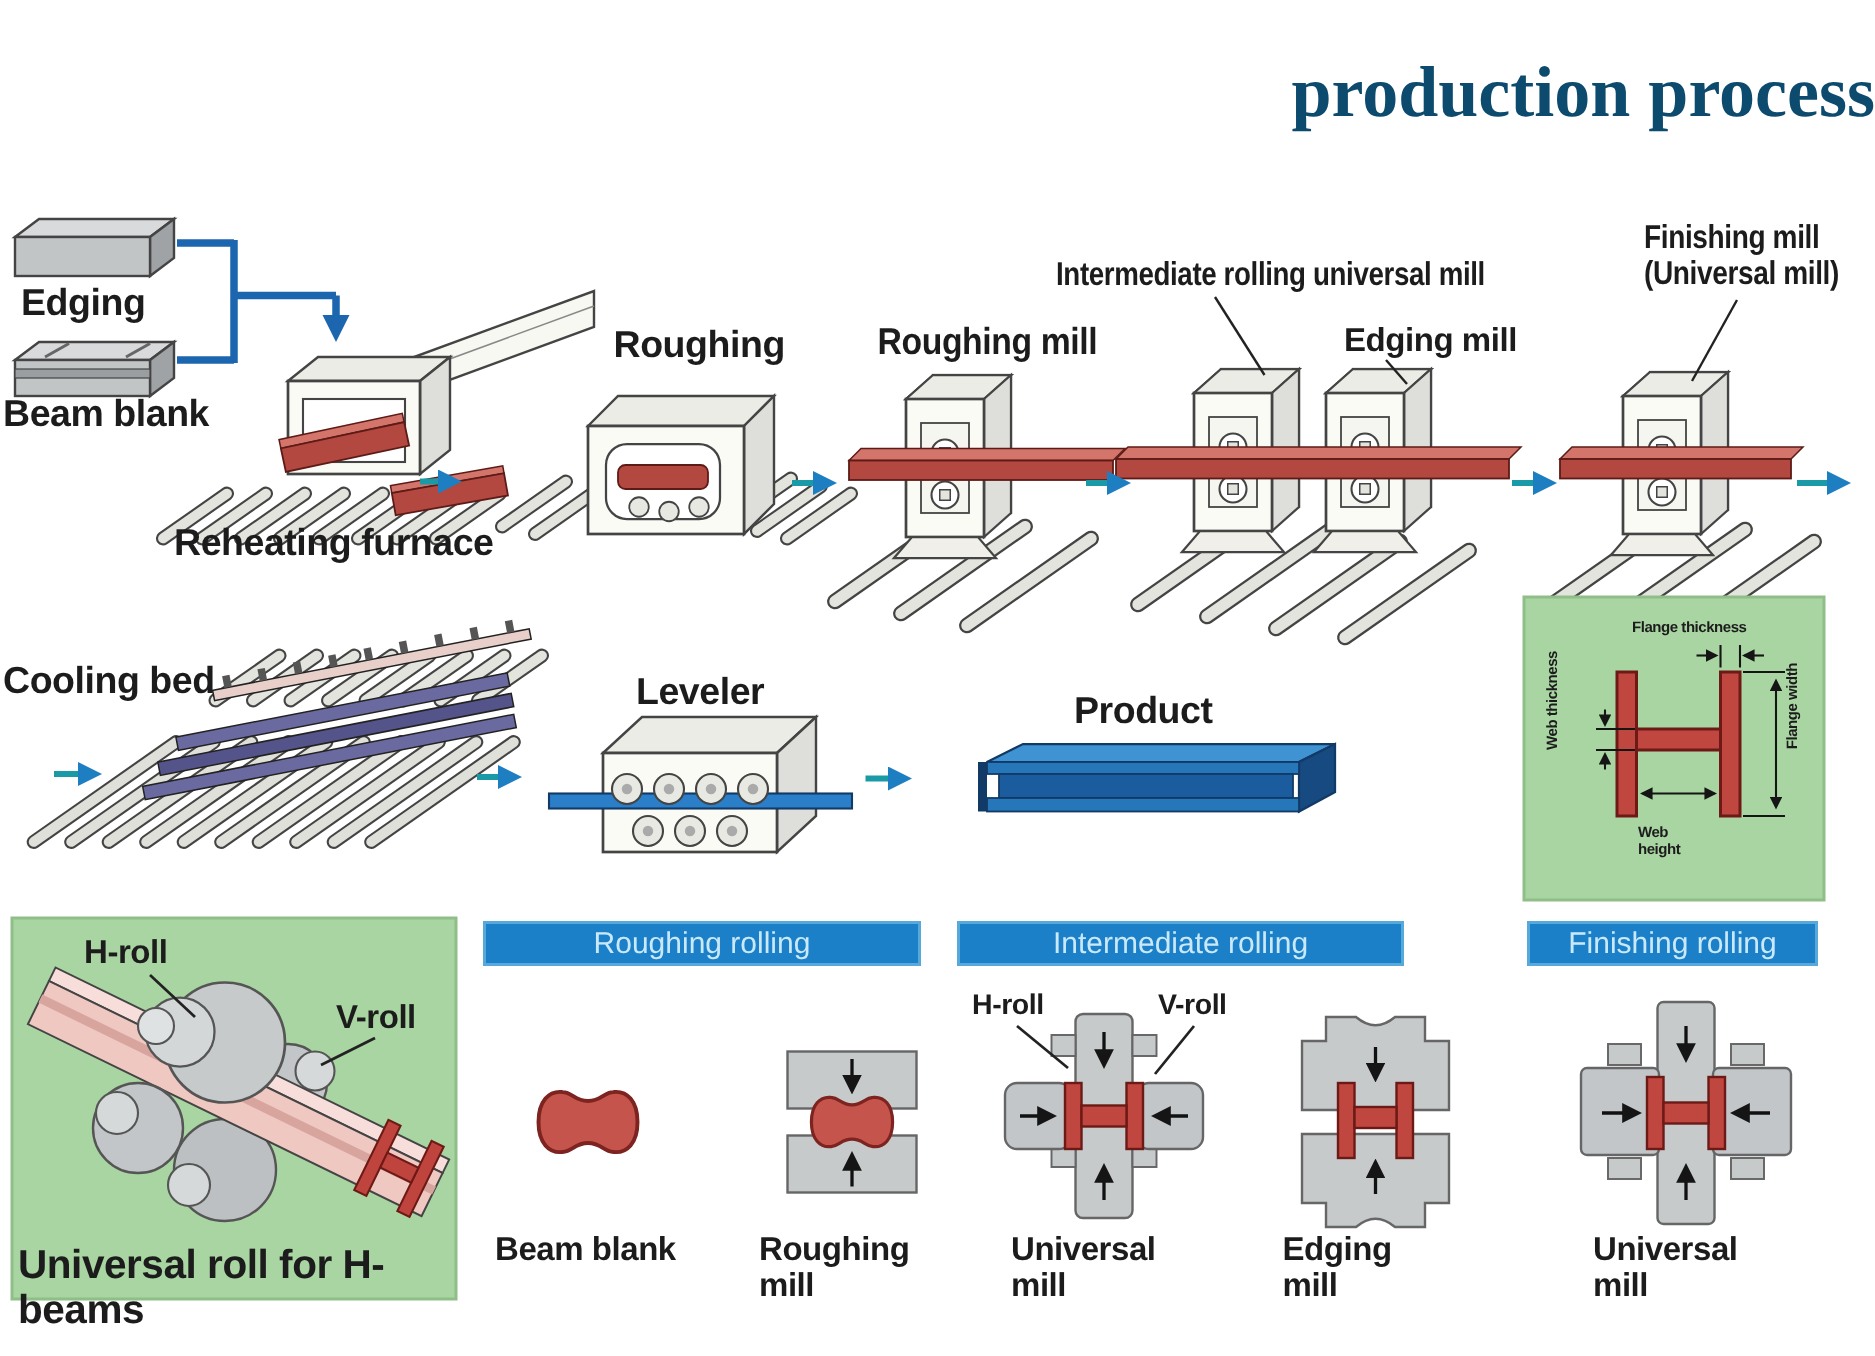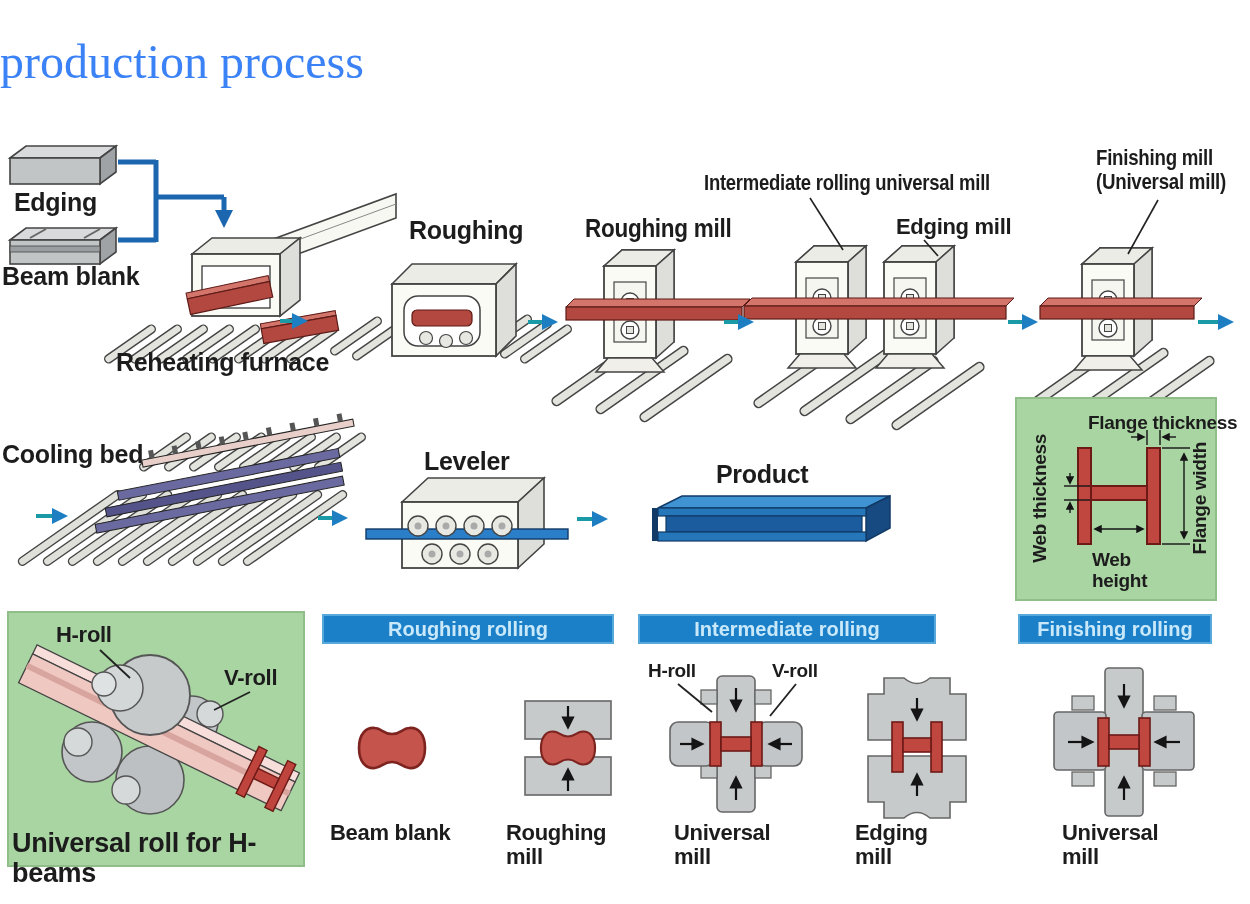--- a/index.html
+++ b/index.html
@@ -1,28 +1,28 @@
 <!DOCTYPE html>
 <html><head>
 <meta charset="utf-8">
 <style>
   html,body{margin:0;padding:0;background:#fff}
   .stage{position:relative;width:1250px;height:904px;background:#fff;overflow:hidden;
          font-family:"Liberation Sans",sans-serif}
   .stage svg{position:absolute;left:0;top:0}
-  .title{position:absolute;left:0;right:0;top:34px;text-align:left;
-         font-family:"Liberation Serif",serif;font-weight:normal;font-size:48px;color:#3b82f6}
+  .title{position:absolute;left:0;right:0;top:34px;text-align:right;
+         font-family:"Liberation Serif",serif;font-weight:bold;font-size:48px;color:#0c4a6e}
   .lbl{position:absolute;font-weight:bold;color:#1c1c1c;white-space:pre-line;line-height:1.1;
        letter-spacing:-0.3px}
   .f25{font-size:25px}.f22{font-size:22px}.f21{font-size:27px}
-  .f19{font-size:19px}.f15{font-size:19px}
+  .f19{font-size:19px}.f15{font-size:10px}
   .ctr{text-align:left}
   .vlbl{writing-mode:vertical-rl;transform:rotate(180deg)}
   .hdr{position:absolute;top:614px;height:26px;background:#1b80c8;border:2px solid #57a9dc;
-       color:#c9e9fb;font-weight:bold;font-size:20px;line-height:26px;text-align:center;
+       color:#c9e9fb;font-weight:normal;font-size:20px;line-height:26px;text-align:center;
        letter-spacing:0}
 </style>
 </head>
 <body>
 
 <div class="stage">
 
 <svg width="1250" height="904" viewBox="0 0 1250 904">
   <defs>
     <marker id="mA" viewBox="0 0 10 10" refX="8" refY="5" markerWidth="6" markerHeight="6" orient="auto-start-reverse">

